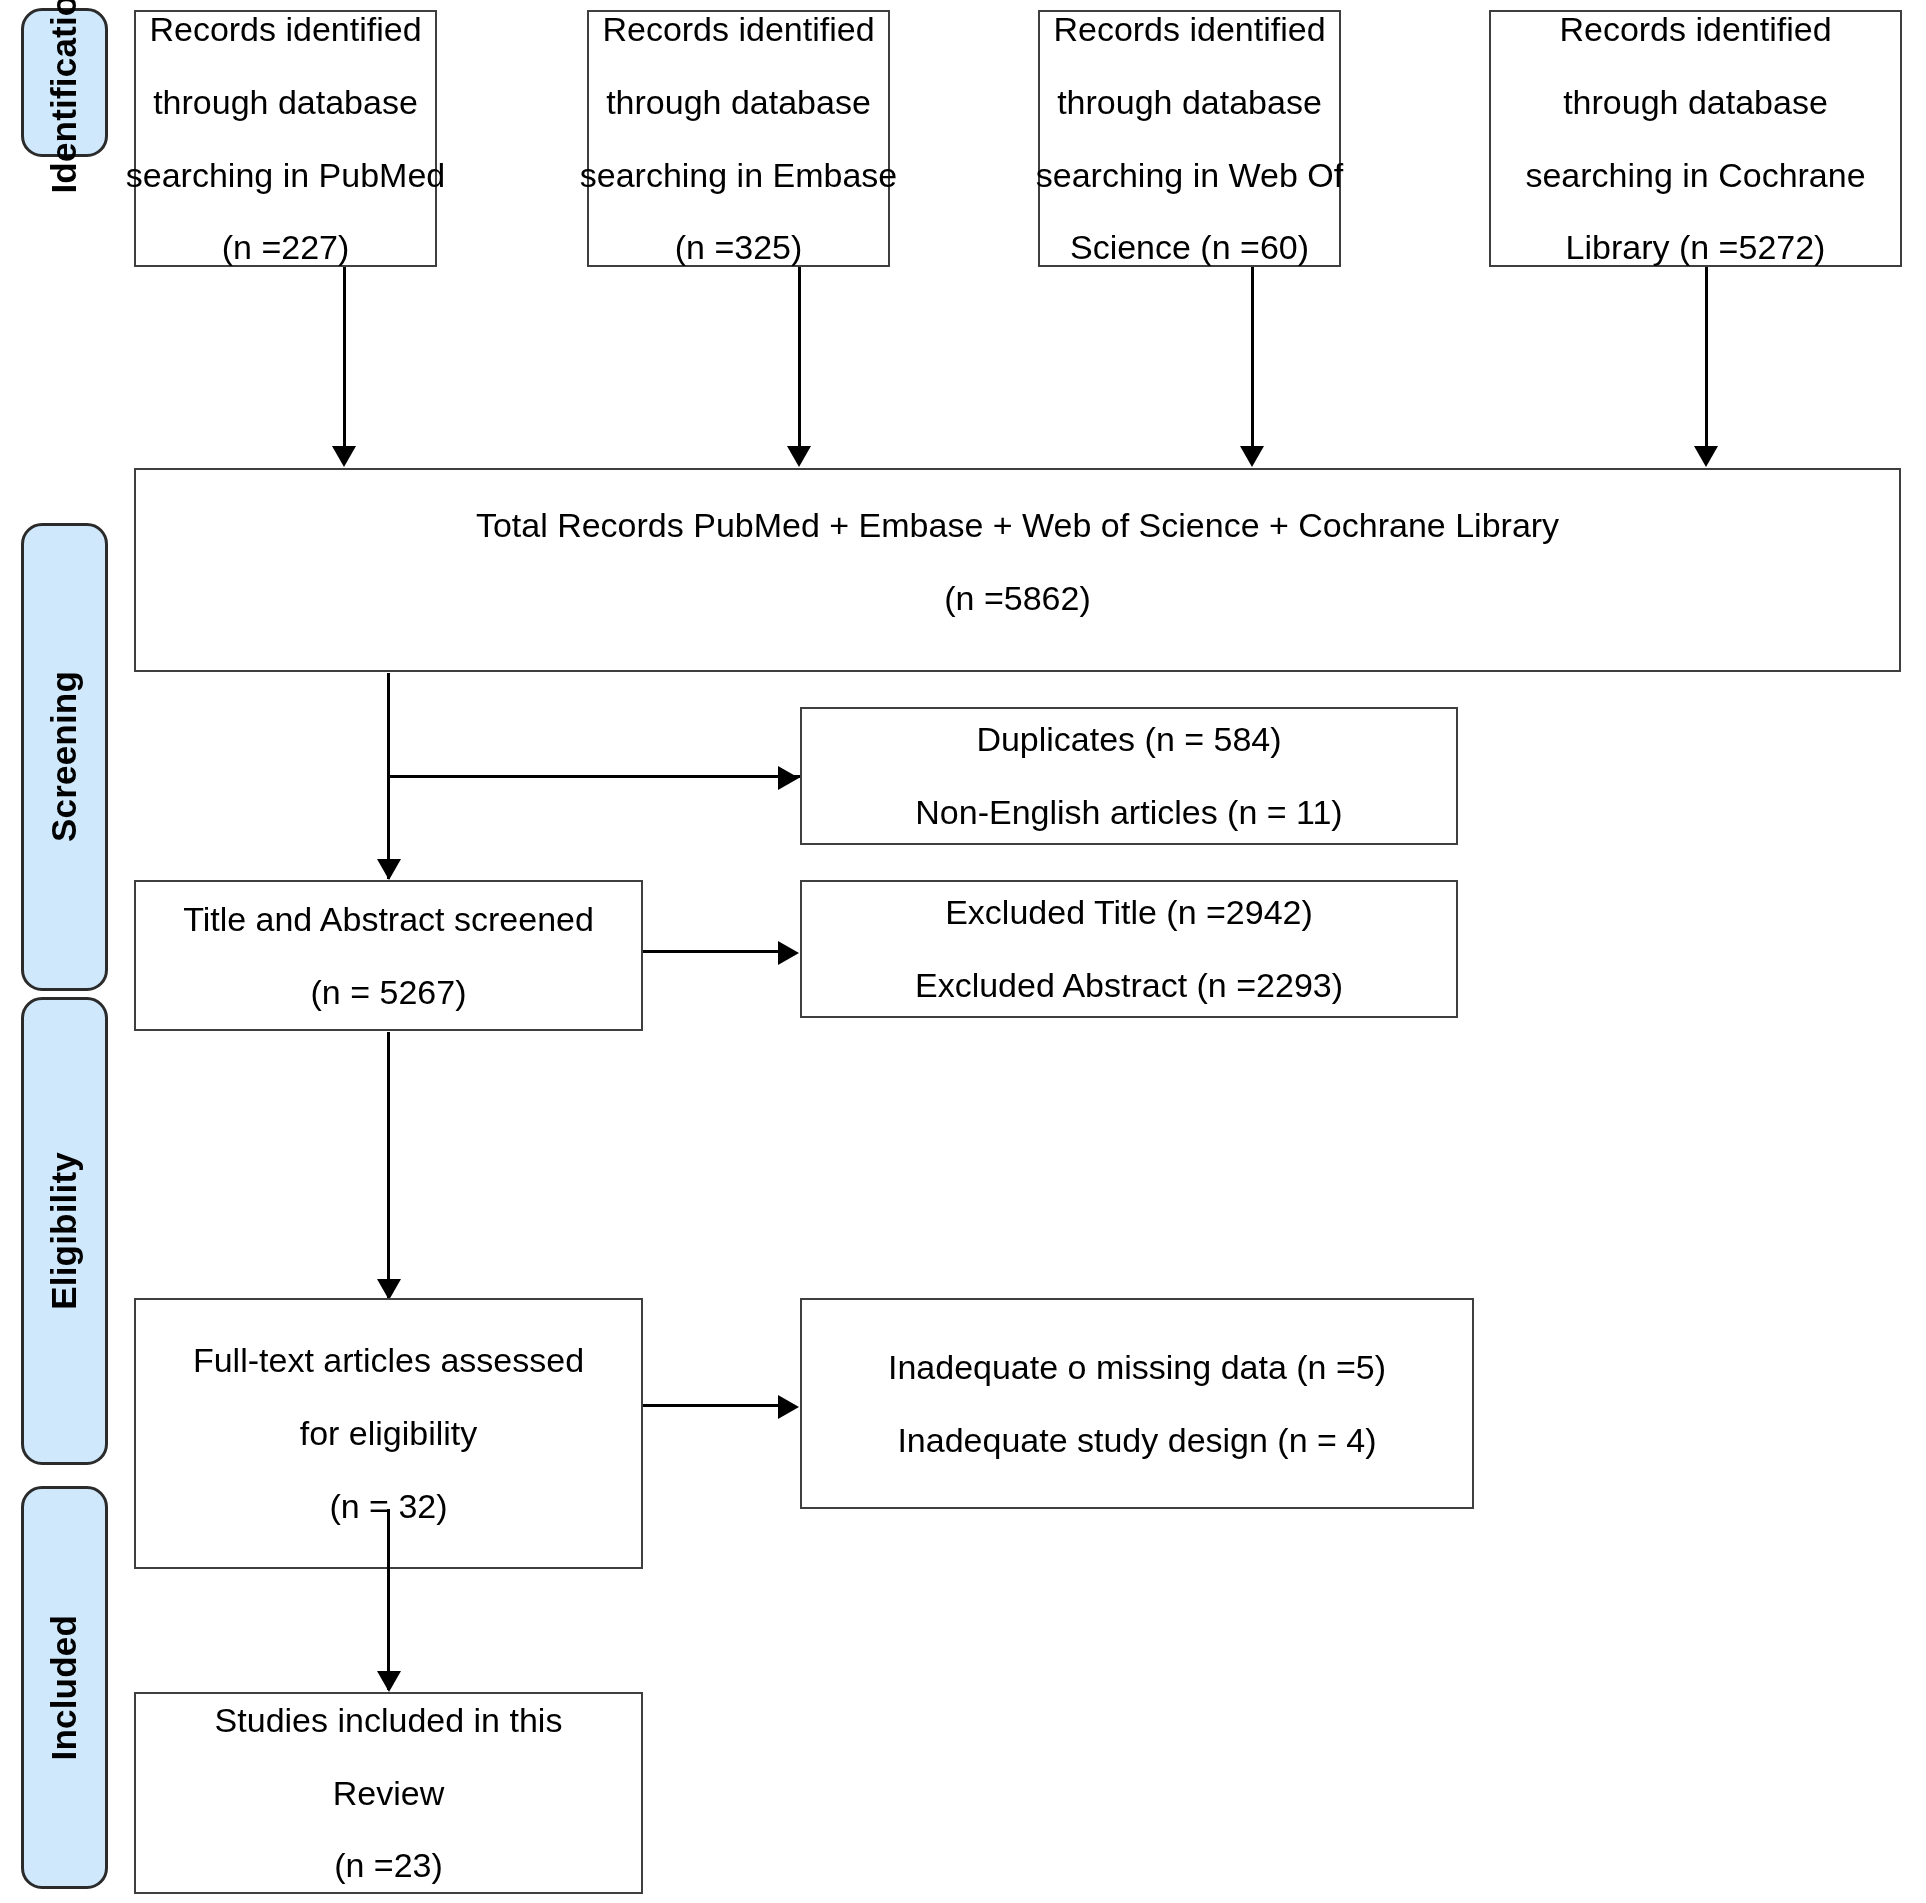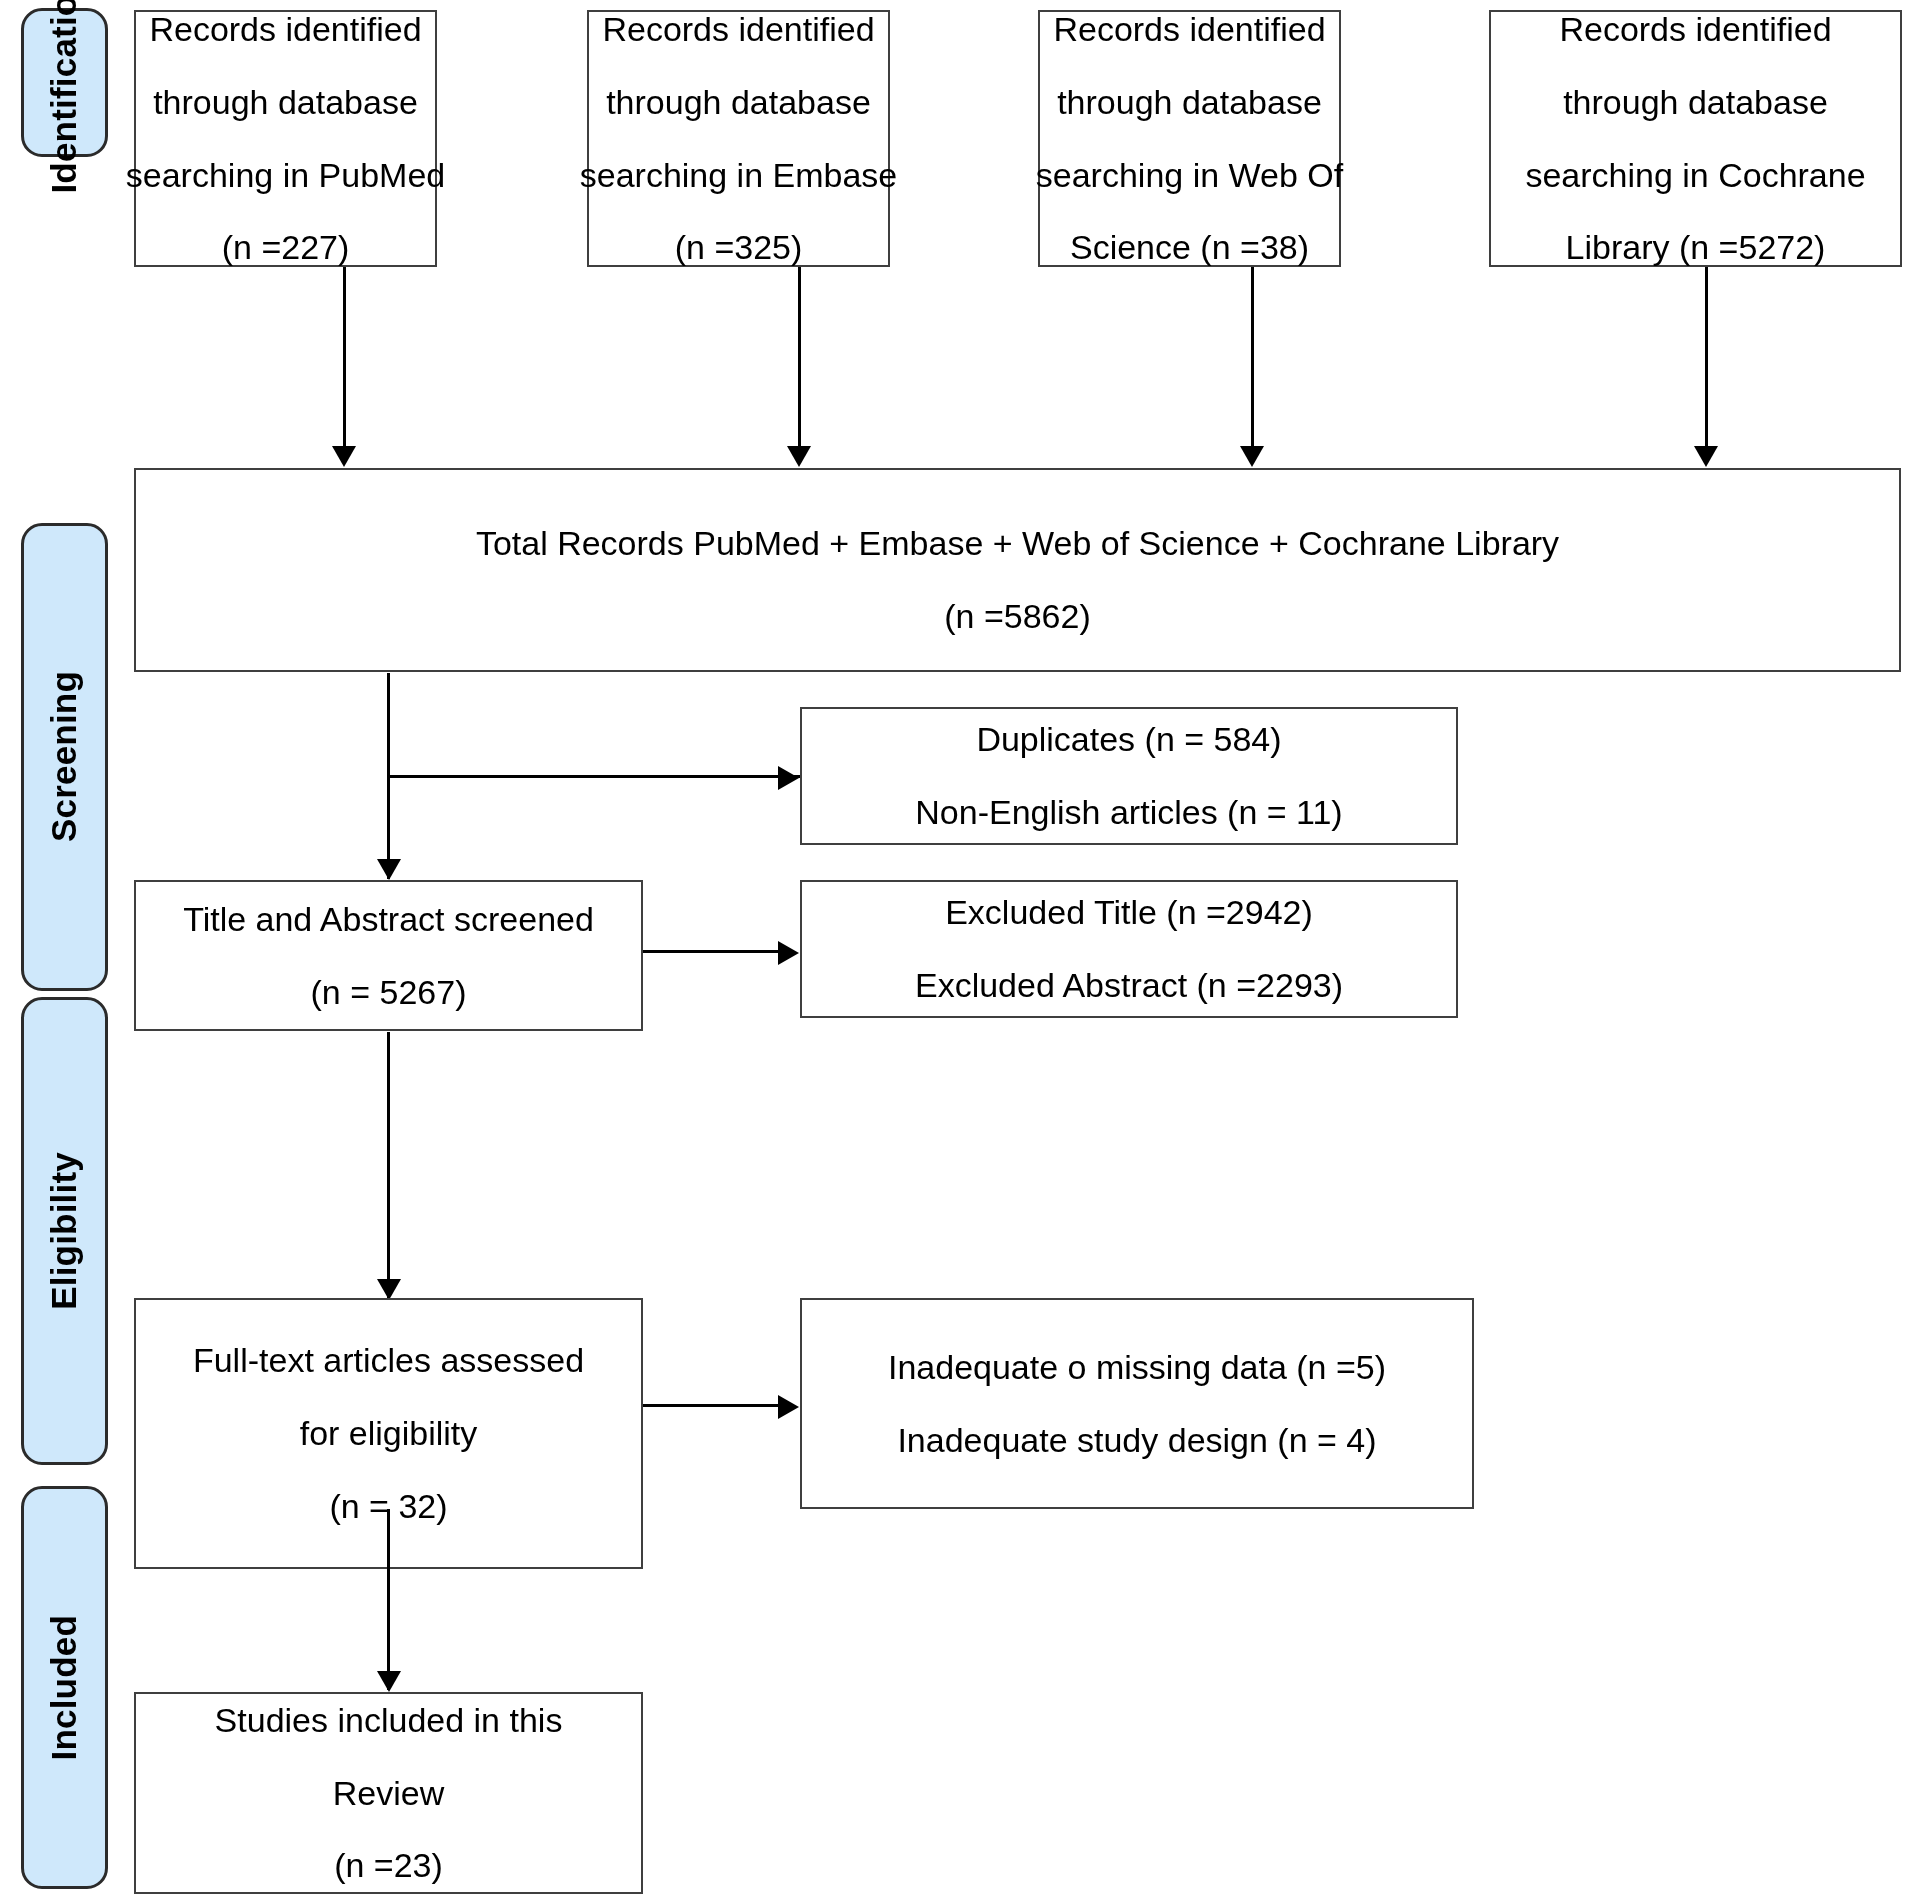--- a/index.html
+++ b/index.html
@@ -111,21 +111,21 @@
     <span class="ln">Records identified</span>
     <span class="ln">through database</span>
     <span class="ln">searching in Embase</span>
     <span class="ln">(n =325)</span>
   </div>
 
   <div class="fbox" style="left:1038px; top:10px; width:303px; height:257px;">
     <span class="ln">Records identified</span>
     <span class="ln">through database</span>
     <span class="ln">searching in Web Of</span>
-    <span class="ln">Science (n =38)</span>
+    <span class="ln">Science (n =60)</span>
   </div>
 
   <div class="fbox" style="left:1489px; top:10px; width:413px; height:257px;">
     <span class="ln">Records identified</span>
     <span class="ln">through database</span>
     <span class="ln">searching in Cochrane</span>
     <span class="ln">Library (n =5272)</span>
   </div>
 
   <div class="vline" style="left:343px; top:267px; height:179px;"></div>
@@ -133,21 +133,21 @@
 
   <div class="vline" style="left:798px; top:267px; height:179px;"></div>
   <div class="arrow-down" style="left:787px; top:446px;"></div>
 
   <div class="vline" style="left:1251px; top:267px; height:179px;"></div>
   <div class="arrow-down" style="left:1240px; top:446px;"></div>
 
   <div class="vline" style="left:1705px; top:267px; height:179px;"></div>
   <div class="arrow-down" style="left:1694px; top:446px;"></div>
 
-  <div class="fbox" style="left:134px; top:468px; width:1767px; height:204px; justify-content:flex-start; padding-top:51px;">
+  <div class="fbox" style="left:134px; top:468px; width:1767px; height:204px; justify-content:flex-start; padding-top:33px;">
     <span class="ln">Total Records PubMed + Embase + Web of Science + Cochrane Library</span>
     <span class="ln">(n =5862)</span>
   </div>
 
   <div class="vline" style="left:387px; top:673px; height:206px;"></div>
   <div class="hline" style="left:387px; top:775px; width:413px;"></div>
   <div class="arrow-right" style="left:778px; top:766px;"></div>
   <div class="arrow-down" style="left:377px; top:859px;"></div>
 
   <div class="fbox" style="left:800px; top:707px; width:658px; height:138px;">

